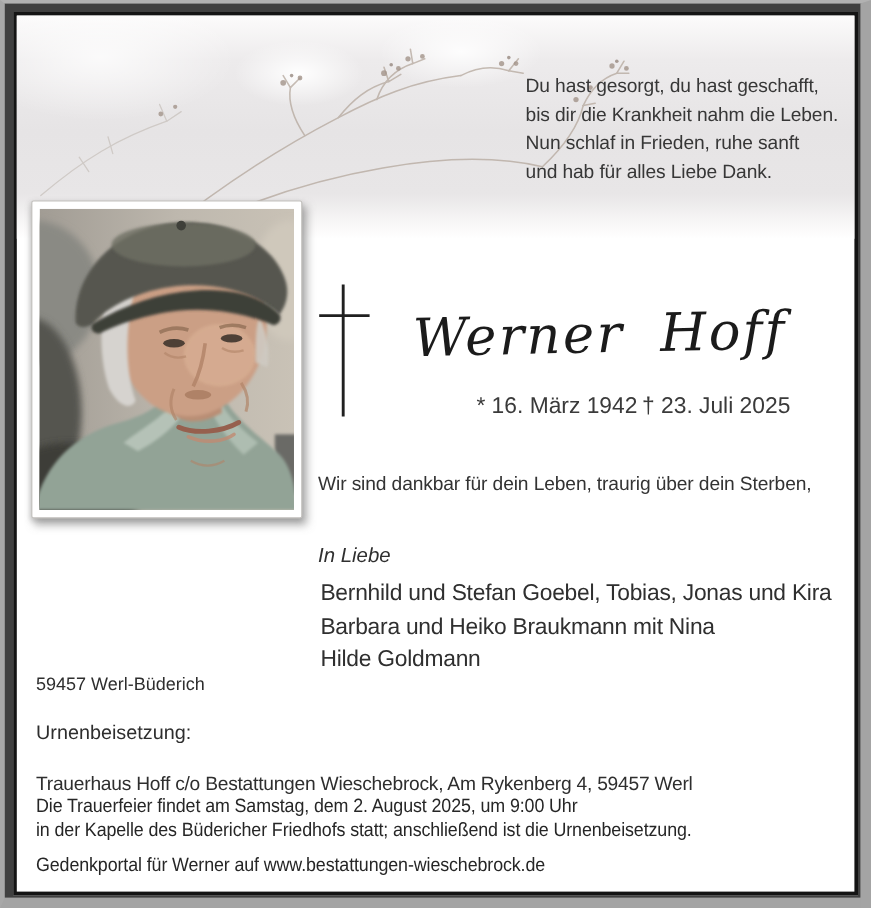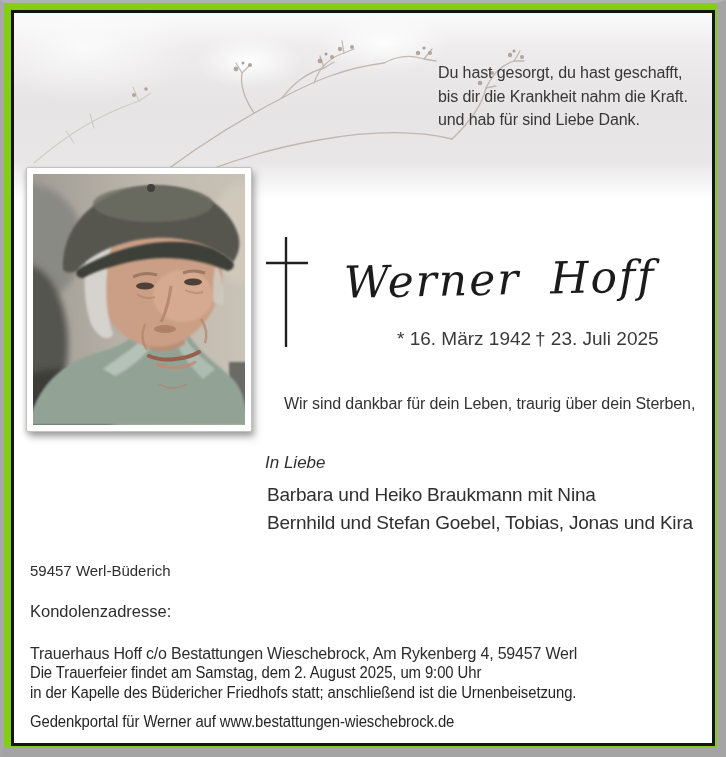--- a/index.html
+++ b/index.html
@@ -7,21 +7,21 @@
     width:726px;height:757px;position:relative;overflow:hidden;
     background:#ffffff;
     font-family:"Liberation Sans", sans-serif;
     -webkit-font-smoothing:antialiased;
   }
   
   .sheet{
     position:absolute;left:0;top:0;width:726px;height:757px;box-sizing:border-box;
     border-left:4px solid #a8a8a8;border-top:3px solid #b2b2b2;
     border-right:9px solid #a4a4a4;border-bottom:9px solid #a4a4a4;
-    background:#84cc16;
+    background:#404040;
   }
   
   .card{
     position:absolute;left:7px;top:7px;width:704px;height:736px;box-sizing:border-box;
     border:3px solid #141414;background:#ffffff;
   }
   .inner{position:absolute;left:0;top:0;right:0;bottom:0;}
 
   
   .hero{
@@ -55,21 +55,21 @@
     font-family:"DejaVu Serif", serif;font-style:italic;font-weight:400;
     font-size:44px;color:#1b1b1b;letter-spacing:2px;transform:rotate(-1.2deg);
     white-space:nowrap;
   }
   .dates{position:absolute;left:0;top:315px;width:100%;z-index:1;font-size:19px;color:#3a3a3a;}
   .dates .birth{position:absolute;left:351px;top:0;margin-left:32px;}
   .dates .death{position:absolute;left:521px;top:0;}
 
   .tribute{
     position:absolute;left:251px;top:379px;width:440px;z-index:1;
-    font-size:16px;line-height:24.5px;letter-spacing:-0.1px;color:#333333;margin-left:19px;
+    font-size:16px;line-height:24.5px;letter-spacing:-0.1px;color:#333333;
   }
   .closing{position:absolute;left:251px;top:440px;z-index:1;font-size:17px;color:#303030;font-style:italic;}
   .mourners{
     position:absolute;left:253px;top:468px;width:440px;z-index:1;
     font-size:19px;line-height:27.5px;color:#2f2f2f;letter-spacing:-0.2px;
   }
 
   .loc{position:absolute;left:16px;top:549px;font-size:15px;color:#2e2e2e;z-index:1;}
   .cond-label{position:absolute;left:16px;top:589px;font-size:16.5px;color:#2e2e2e;z-index:1;}
   .cond-addr{position:absolute;left:16px;top:632px;font-size:16px;color:#2e2e2e;z-index:1;letter-spacing:-0.2px;text-align:right;}
@@ -128,22 +128,23 @@
             <circle cx="229" cy="50" r="1.5"></circle>
               <circle cx="312" cy="41" r="1.5"></circle>
             <circle cx="410" cy="35" r="1.5"></circle>
               <circle cx="500" cy="38" r="1.5"></circle>
           </g>
         </svg>
       </div>
 
       <div class="poem">
         <div>Du hast gesorgt, du hast geschafft,</div>
-        <div>bis dir die Krankheit nahm die Kraft.</div>
-        <div>und hab für sind Liebe Dank.</div>
+        <div>bis dir die Krankheit nahm die Leben.</div>
+        <div>Nun schlaf in Frieden, ruhe sanft</div>
+        <div>und hab für alles Liebe Dank.</div>
       </div>
 
       <div class="portrait-frame">
         <svg width="212" height="251" viewBox="0 0 212 251" aria-hidden="true">
           <defs>
             <filter id="b3" x="-40%" y="-40%" width="180%" height="180%">
                 <feGaussianBlur stdDeviation="3"></feGaussianBlur>
               </filter>
             <filter id="b1" x="-30%" y="-30%" width="160%" height="160%">
                 <feGaussianBlur stdDeviation="1.2"></feGaussianBlur>
@@ -208,26 +209,27 @@
         <span class="death">† 23. Juli 2025</span>
       </div>
 
       <div class="tribute">
         <div>Wir sind dankbar für dein Leben, traurig über dein Sterben,</div>
       </div>
 
       <div class="closing">In Liebe</div>
 
       <div class="mourners">
+        <div>Bernhild und Stefan Goebel, Tobias, Jonas und Kira</div>
         <div>Barbara und Heiko Braukmann mit Nina</div>
-        <div>Bernhild und Stefan Goebel, Tobias, Jonas und Kira</div>
+        <div>Hilde Goldmann</div>
       </div>
 
       <div class="loc">59457 Werl-Büderich</div>
-      <div class="cond-label">Kondolenzadresse:</div>
+      <div class="cond-label">Urnenbeisetzung:</div>
       <div class="cond-addr">Trauerhaus Hoff c/o Bestattungen Wieschebrock, Am Rykenberg 4, 59457 Werl</div>
 
       <div class="funeral">
         <div>Die Trauerfeier findet am Samstag, dem 2. August 2025, um 9:00 Uhr</div>
         <div>in der Kapelle des Büdericher Friedhofs statt; anschließend ist die Urnenbeisetzung.</div>
       </div>
 
       <div class="memorial">
         <span>Gedenkportal für Werner auf </span><span>www.bestattungen-wieschebrock.de</span>
       </div>

